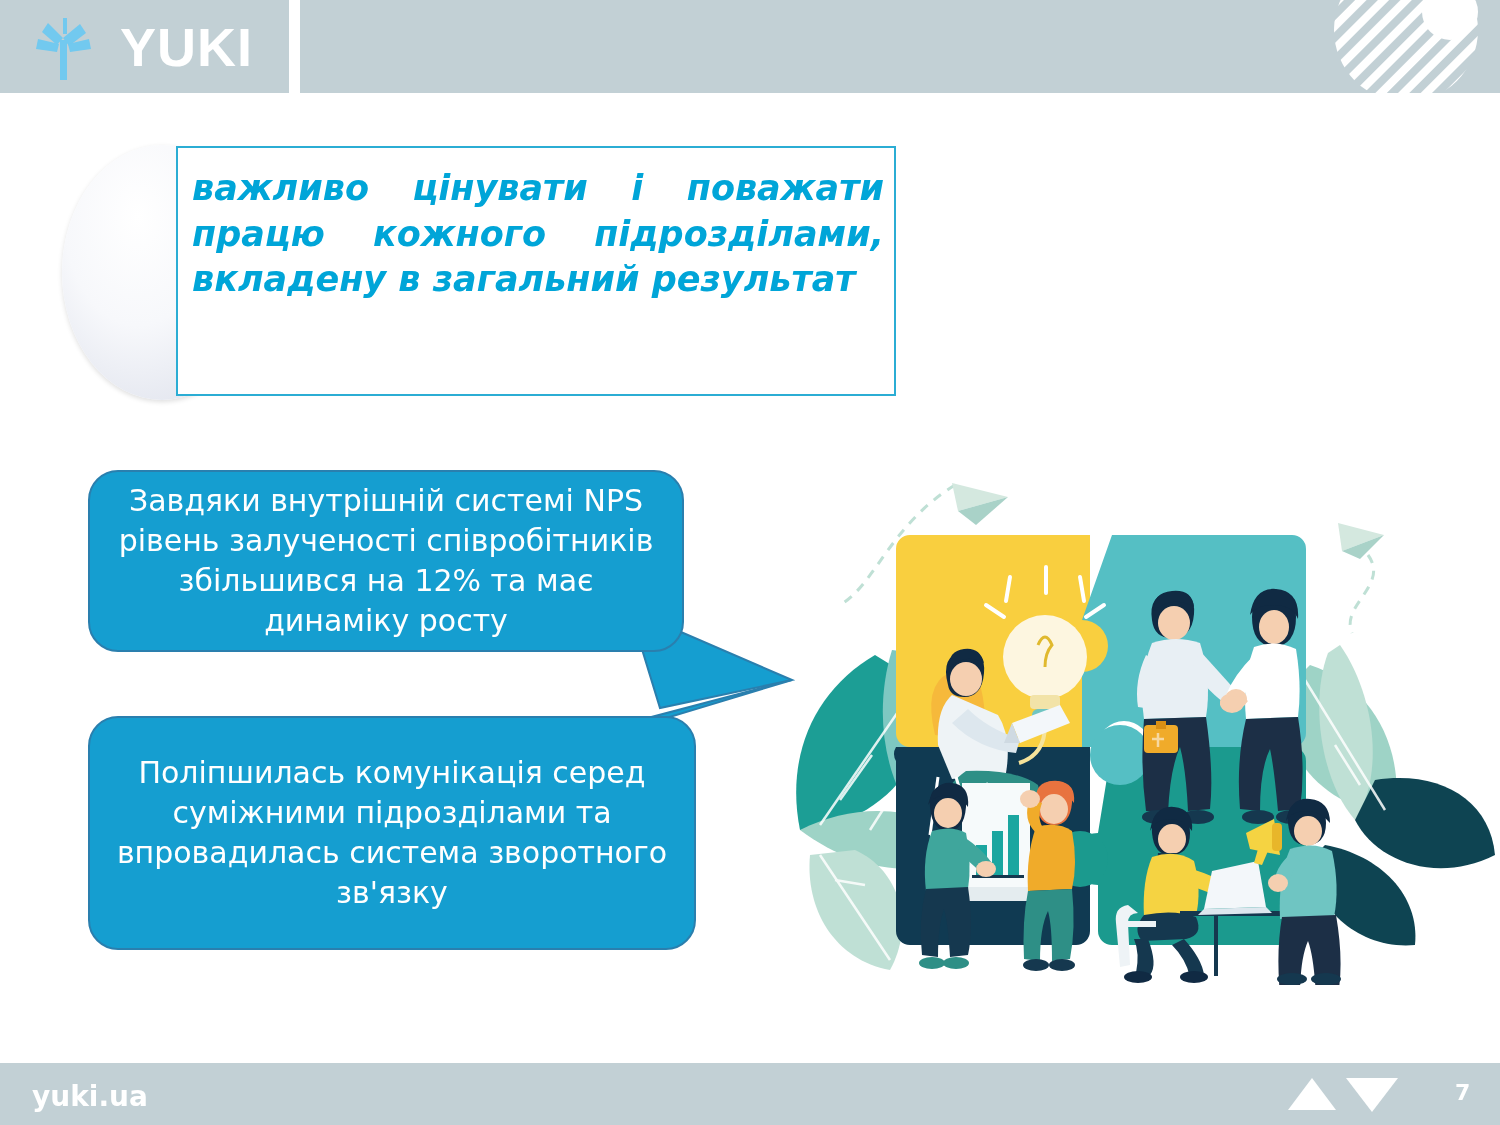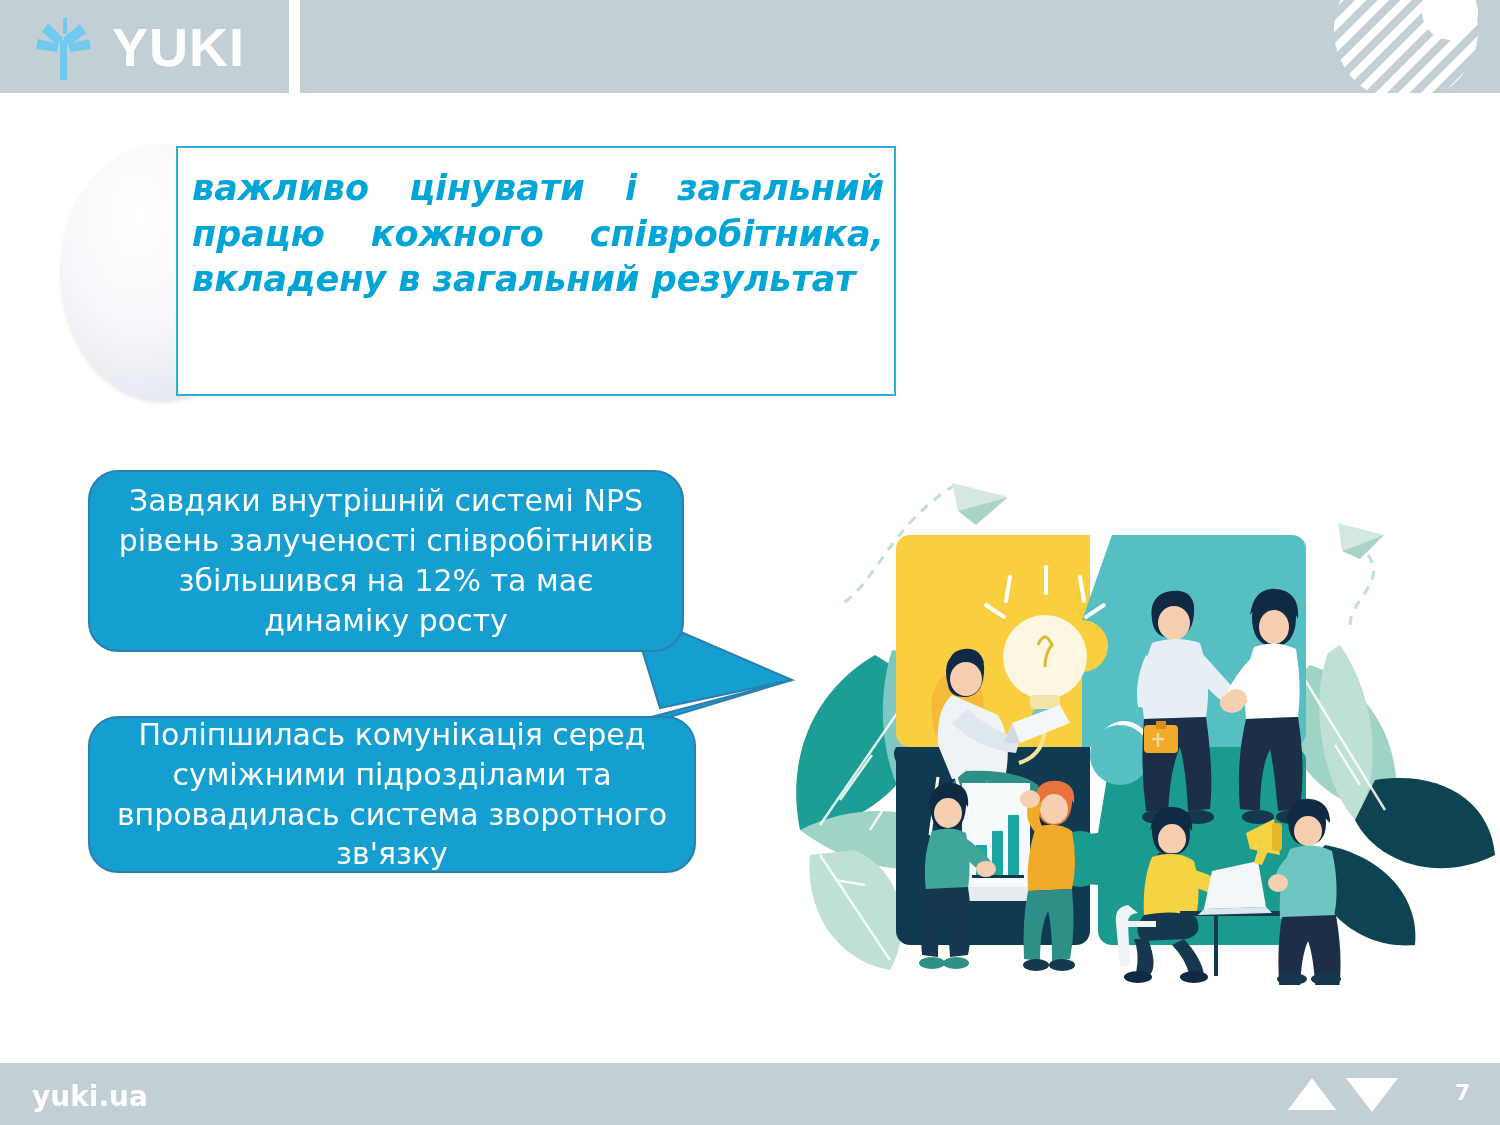--- a/index.html
+++ b/index.html
@@ -33,21 +33,21 @@
     left: 300px; top: 0;
     width: 1200px; height: 93px;
     background: #c2d0d5;
   }
   .logo-wrap {
     position: absolute;
     left: 26px; top: 8px;
     width: 250px; height: 78px;
     display: flex;
     align-items: center;
-    gap: 12px;
+    gap: 20px;
   }
   .logo-mark {
     width: 74px; height: 74px;
     flex: 0 0 auto;
     position: relative;
   }
   .logo-text {
     color: #ffffff;
     font-size: 54px;
     font-weight: bold;
@@ -120,21 +120,21 @@
     line-height: 1.33;
     padding: 25px 24px;
     font-family: "DejaVu Sans", sans-serif;
   }
   #bubble-1 {
     left: 88px; top: 470px;
     width: 596px; height: 182px;
   }
   #bubble-2 {
     left: 88px; top: 716px;
-    width: 608px; height: 157px;
+    width: 608px; height: 234px;
   }
   .tail {
     position: absolute;
     pointer-events: none;
   }
 
   
   .illustration {
     position: absolute;
     left: 780px; top: 455px;
@@ -223,21 +223,21 @@
           <path d="M37 8 L41 8 L41 24 L37 24 Z"></path>
         </g>
       </svg>
     </div>
     <div class="logo-text">YUKI</div>
   </div>
 
 
   <div class="quote-oval"></div>
   <div class="quote-box">
-    <div class="quote-text">важливо цінувати і загальний працю кожного співробітника, вкладену в загальний результат</div>
+    <div class="quote-text">важливо цінувати і поважати працю кожного підрозділами, вкладену в загальний результат</div>
   </div>
 
   <svg class="tail" style="left:600px; top:560px; width:260px; height:180px;" viewBox="0 0 260 180">
     <polygon points="30,50 192,120 60,148" fill="#159ed0" stroke="#2a7fae" stroke-width="2"></polygon>
     <polygon points="0,178 192,120 40,160" fill="#159ed0" stroke="#2a7fae" stroke-width="2"></polygon>
   </svg>
 
   <div class="bubble" id="bubble-1">
     <span>Завдяки внутрішній системі NPS рівень залученості співробітників збільшився на 12% та має динаміку росту</span>
   </div>

